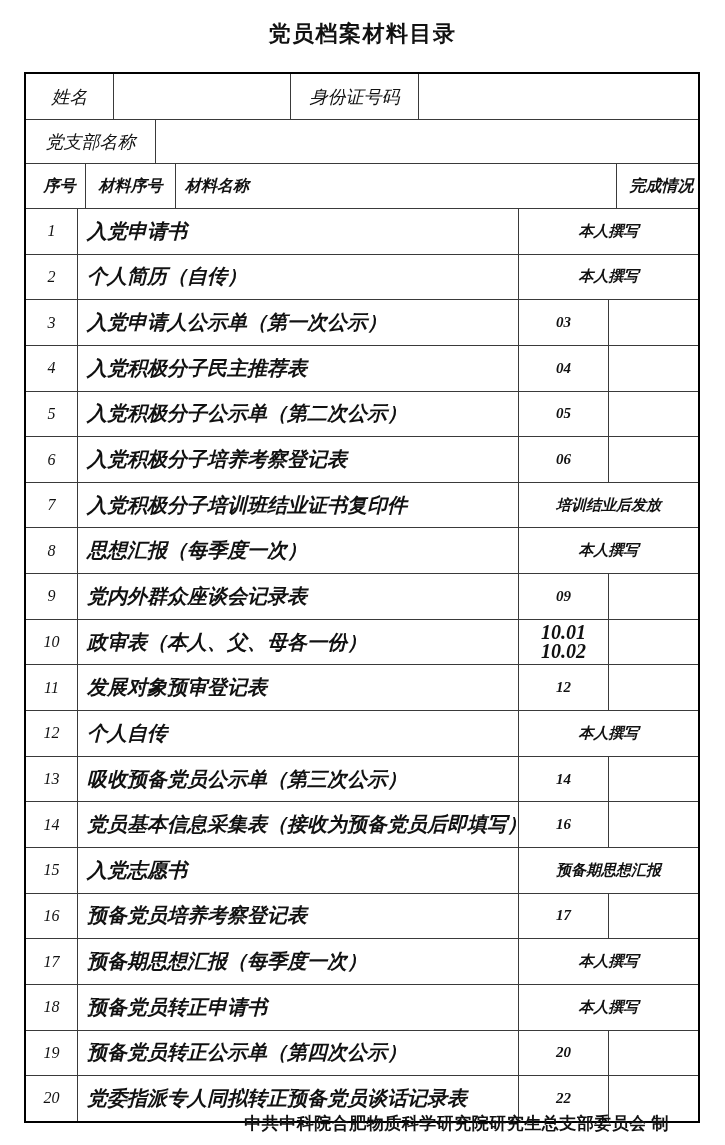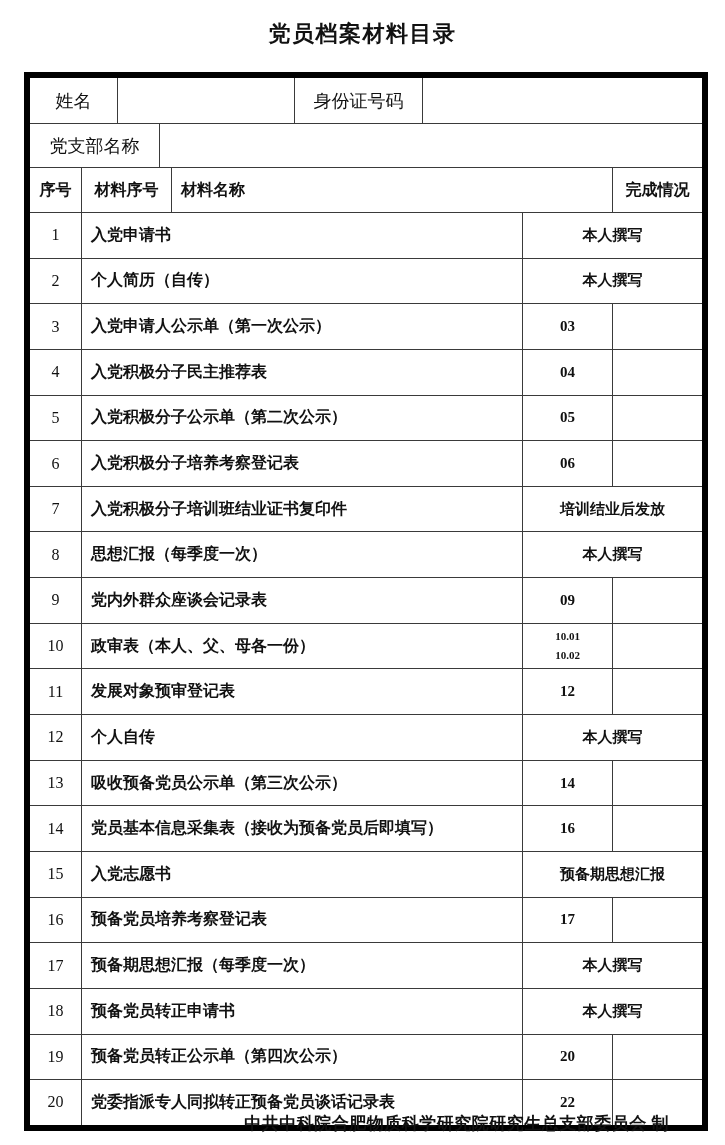--- a/index.html
+++ b/index.html
@@ -12,59 +12,60 @@
 
   .title {
     position:absolute; top:19px; left:0; width:100%;
     margin:0; text-align:center;
     font-size:22px; font-weight:bold; letter-spacing:1.5px;
     font-family:"Liberation Sans","DejaVu Sans",sans-serif;
   }
 
   .tbl {
     position:absolute; left:24px; top:72px; width:672px;
-    border:6px solid #000000;
+    border:2px solid #000000;
     background:#ffffff;
+    font-style:italic;
   }
   .row { display:flex; border-bottom:1px solid #3a3a3a; }
   .row:last-child { border-bottom:none; }
   .cell {
     box-sizing:border-box;
     border-right:1px solid #3a3a3a;
     display:flex; align-items:center; justify-content:center;
     overflow:hidden; white-space:nowrap;
   }
   .cell:last-child { border-right:none; }
 
   
   .r-name   { height:45px; }
   .r-branch { height:43px; }
-  .r-head   { height:44px; }
+  .r-head   { height:44px;padding-left:8px; }
   .r-data   { height:44.65px; }
 
   
   .w-88  { flex:0 0 88px; }
   .w-177 { flex:0 0 177px; }
   .w-128 { flex:0 0 128px; }
   .w-279 { flex:0 0 279px; }
   .w-130 { flex:0 0 130px; }
   .w-542 { flex:0 0 542px; }
   .w-52  { flex:0 0 52px; }
   .w-441 { flex:0 0 441px; }
   .w-90  { flex:0 0 90px; }
   .w-89  { flex:0 0 89px; }
   .w-179 { flex:0 0 179px; }
 
   .c-info-label { font-size:18px; font-weight:normal; }
   .c-head  { font-size:16px; font-weight:bold; }
   .c-head.c-headname { justify-content:flex-start; padding-left:9px; }
   .c-no    { font-size:16px; font-weight:normal; }
-  .c-name  { justify-content:flex-start; padding-left:9px; font-size:16px; font-weight:bold; }
+  .c-name  { justify-content:flex-start; padding-left:9px; font-size:20px; font-weight:bold; }
   .c-serial, .c-status { font-size:15px; font-weight:bold; }
-  .c-lines { flex-direction:column; justify-content:center; line-height:19px; font-size:11px; }
+  .c-lines { flex-direction:column; justify-content:center; line-height:19px; font-size:20px; }
 
   .footer {
     position:absolute; top:1112px; left:16px; width:653px;
     text-align:right;
     font-size:17px; font-weight:bold; letter-spacing:0.5px;
   }
 </style>
 </head>
 <body>
 

